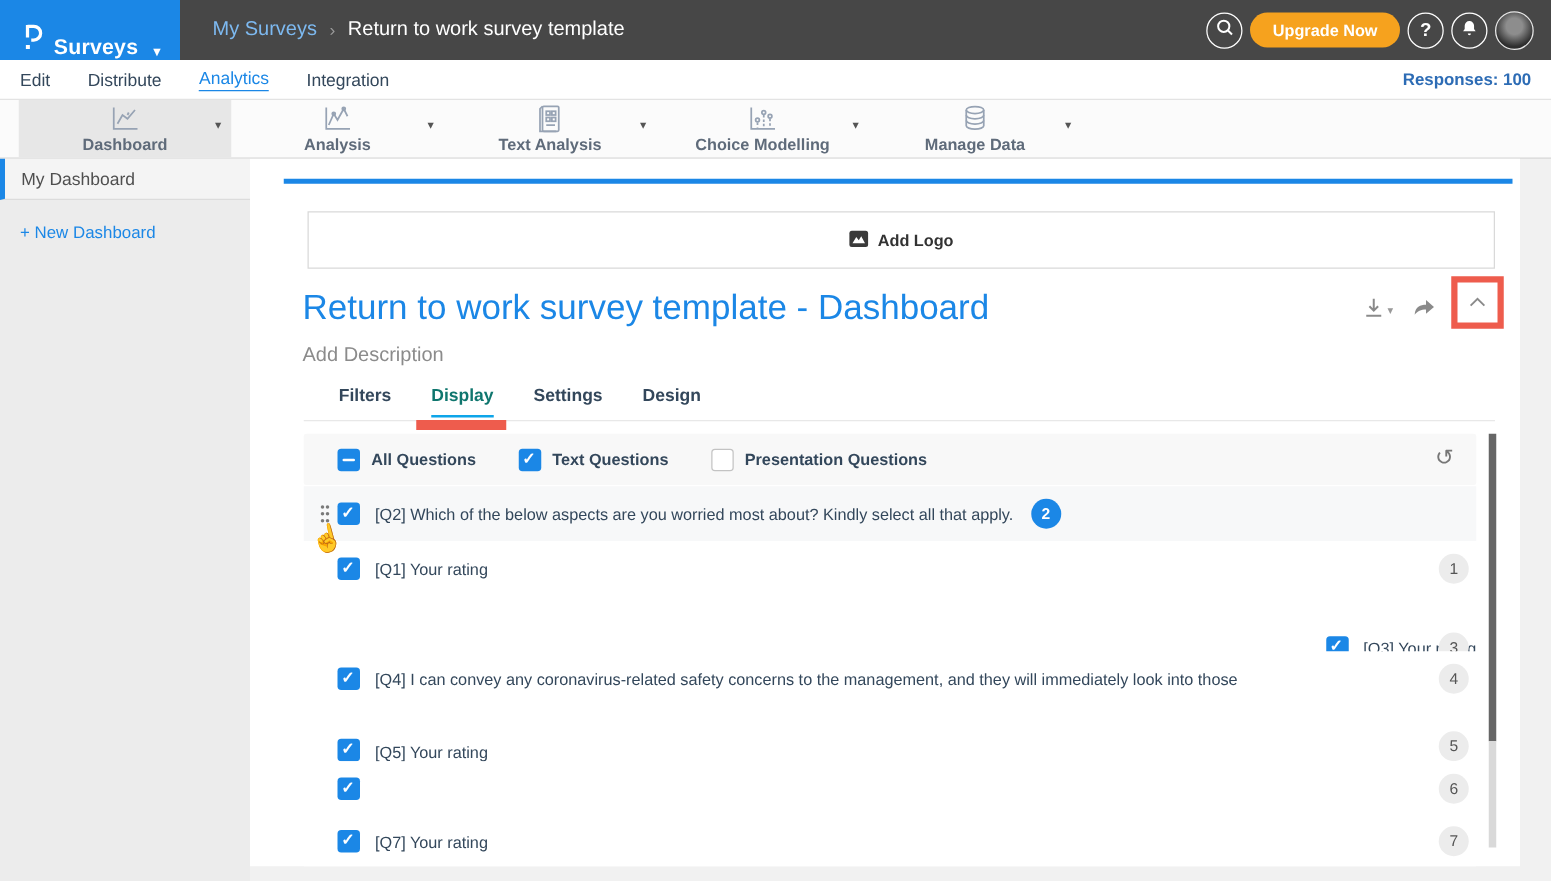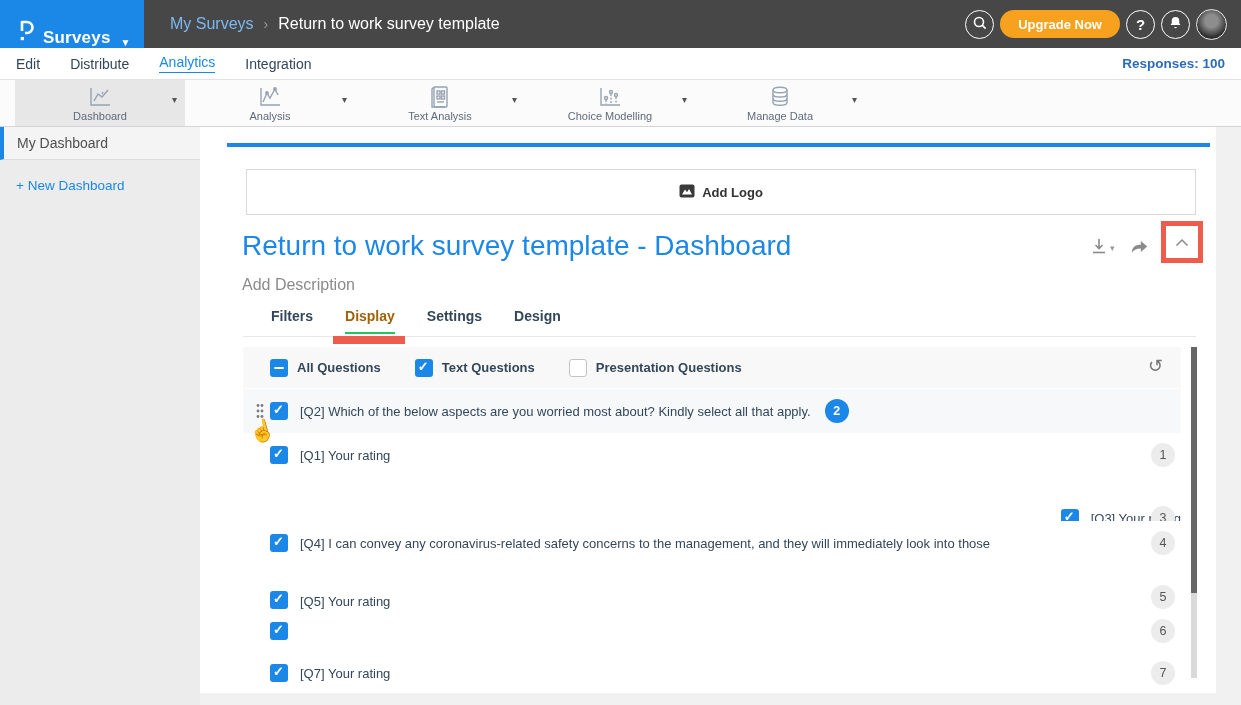--- a/index.html
+++ b/index.html
@@ -25,21 +25,21 @@
   .nav-item { font-size:14px; color:#33475b; font-weight:500; margin-left:30px; }
   .nav-item:first-child { margin-left:16px; }
   .nav-item.active { color:#1b87e6; border-bottom:1.5px solid #1b87e6; padding-bottom:2px; }
   .responses { position:absolute; right:16px; font-size:13.5px; font-weight:700; color:#2d6cb5; }
 
   
   .toolbar { position:absolute; left:0; top:80px; width:1241px; height:47px; background:#fbfbfb; border-bottom:1px solid #d5d5d5; display:flex; }
   .tool { width:170px; height:46px; position:relative; display:flex; flex-direction:column; align-items:center; justify-content:center; }
   .tool.active { background:#e7e7e7; margin-left:15px; }
   .tool-icon { height:24px; display:flex; align-items:flex-end; }
-  .tool-label { font-size:11px; color:#5f6b7a; margin-top:1px; }
+  .tool-label { font-size:13px; color:#5f6b7a; margin-top:1px;font-weight:bold; }
   .tool-caret { position:absolute; right:8px; top:14px; color:#555; font-size:10px; }
   svg.ticon { stroke:#97a3b4; fill:none; stroke-width:1.4; }
 
   
   .sidebar { position:absolute; left:0; top:127px; width:200px; height:578px; background:#ececec; }
   .side-item { height:33px; background:#f4f4f4; border-left:4px solid #1b87e6; border-bottom:1px solid #dcdcdc; display:flex; align-items:center; padding-left:13px; font-size:14px; color:#4f4f4f; }
   .new-dash { margin:18px 0 0 16px; font-size:13.5px; color:#1b87e6; }
 
   
   .content { position:absolute; left:200px; top:127px; width:1016px; height:566px; background:#fff; }
@@ -51,21 +51,21 @@
   .dl-wrap { display:flex; align-items:center; margin-top:12px; }
   .mini-caret { color:#999; font-size:9px; margin-left:2px; }
   .share { margin-left:14px; margin-top:12px; }
   .redbox { margin-left:12px; width:42px; height:42px; border:5px solid #ee5c4d; background:#fff; display:flex; align-items:center; justify-content:center; }
 
   .page-title { position:absolute; left:242px; top:230px; font-size:28px; font-weight:500; color:#1b87e6; }
   .page-desc { position:absolute; left:242px; top:276px; font-size:16px; color:#8b8b8b; }
 
   .tabs { position:absolute; left:271px; top:308px; display:flex; gap:32px; }
   .tab { font-size:14px; font-weight:700; color:#33475b; padding-bottom:8px; }
-  .tab.active { color:#a16207; border-bottom:2px solid #22c55e; }
+  .tab.active { color:#0f766e; border-bottom:2px solid #0ea5e9; }
   .tabs-border { position:absolute; left:243px; top:336px; width:953px; height:1px; background:#e8e8e8; }
   .red-underline { position:absolute; left:333px; top:336px; width:72px; height:8px; background:#ee5c4d; }
 
   
   .cb { width:18px; height:18px; border-radius:3px; flex:0 0 18px; position:relative; }
   .cb.checked { background:#1b87e6; }
   .cb.checked::after { content:"✓"; position:absolute; left:3px; top:0px; color:#fff; font-size:13px; font-weight:700; }
   .cb.indeterminate { background:#1b87e6; }
   .cb.indeterminate::after { content:""; position:absolute; left:4px; top:8px; width:10px; height:2.5px; background:#fff; border-radius:1px; }
   .cb.unchecked { background:#fff; border:1.5px solid #c3c3c3; }

